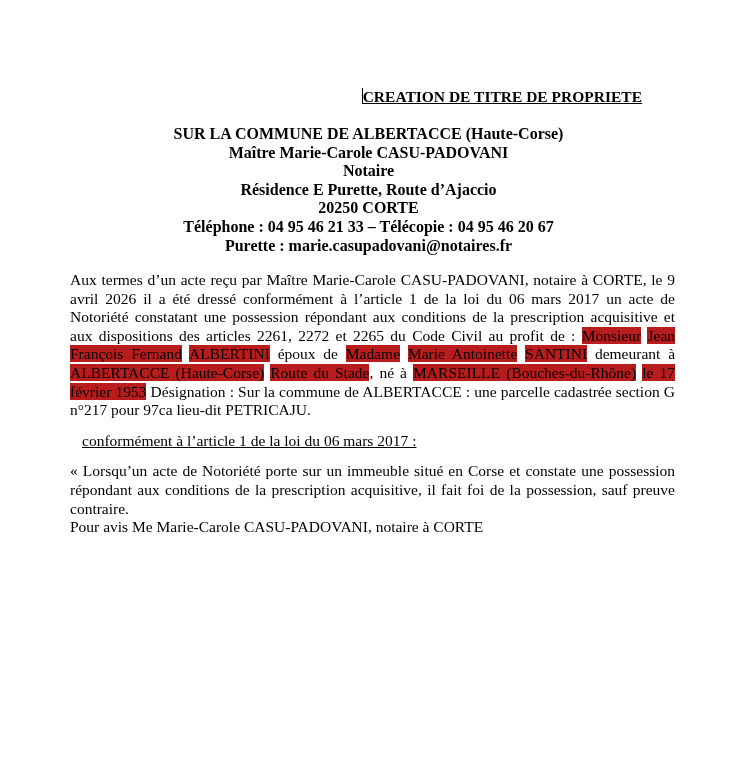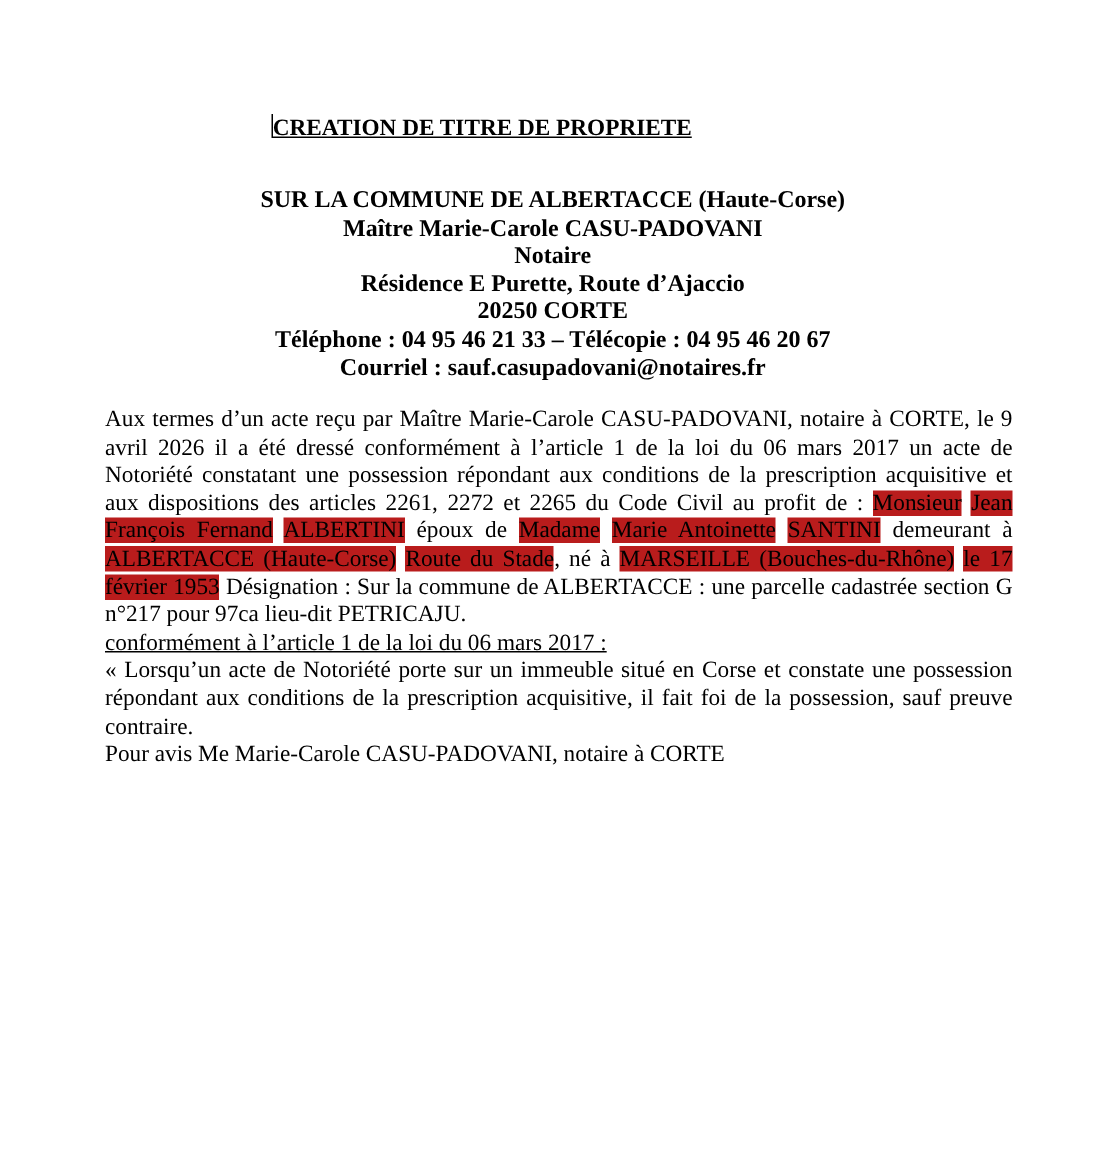--- a/index.html
+++ b/index.html
@@ -17,24 +17,24 @@
     }
     .page {
       position: absolute;
       left: 0; top: 0;
       width: 737px;
       height: 777px;
       background: #ffffff;
     }
     .title {
       position: absolute;
-      top: 76px;
+      top: 87px;
       left: 0;
       width: 642px;
-      text-align: center;
+      text-align: right;
       font-weight: bold;
       font-size: 15.5px;
       line-height: 19px;
     }
     .title-text {
       text-decoration: underline;
       position: relative;
     }
     .cursor {
       display: inline-block;
@@ -70,21 +70,21 @@
       text-align: justify;
       text-align-last: left;
       margin: 0;
     }
     .hl {
       background: #b91c1c;
     }
     .ul {
       text-decoration: underline;
       display: block;
-      margin: 0;
+      margin: 12px;
     }
     .quote {
       text-align: justify;
       margin: 0;
     }
     .quote.last-left {
       text-align-last: left;
     }
     .closing {
       margin: 0;
@@ -99,21 +99,21 @@
     <span class="title-text"><span class="cursor"></span><span>CREATION DE TITRE DE PROPRIETE</span></span>
   </div>
 
   <div class="header-block">
     <span class="header-line">SUR LA COMMUNE DE ALBERTACCE (Haute-Corse)</span>
     <span class="header-line">Maître Marie-Carole CASU-PADOVANI</span>
     <span class="header-line">Notaire</span>
     <span class="header-line">Résidence E Purette, Route d’Ajaccio</span>
     <span class="header-line">20250 CORTE</span>
     <span class="header-line">Téléphone : 04 95 46 21 33 – Télécopie : 04 95 46 20 67</span>
-    <span class="header-line">Courriel : sauf.casupadovani@notaires.fr</span>
+    <span class="header-line">Purette : marie.casupadovani@notaires.fr</span>
   </div>
 
   <div class="body-block">
     <p class="para"><span>Aux termes d’un acte reçu par Maître Marie-Carole CASU-PADOVANI, notaire à CORTE, le 9 avril 2026 il a été dressé conformément à l’article 1 de la loi du 06 mars 2017 un acte de Notoriété constatant une possession répondant aux conditions de la prescription acquisitive et aux dispositions des articles 2261, 2272 et 2265 du Code Civil au profit de : </span><span class="hl">Monsieur</span><span> </span><span class="hl">Jean François Fernand</span><span> </span><span class="hl">ALBERTINI</span><span> époux de </span><span class="hl">Madame</span><span> </span><span class="hl">Marie Antoinette</span><span> </span><span class="hl">SANTINI</span><span> demeurant à </span><span class="hl">ALBERTACCE (Haute-Corse)</span><span> </span><span class="hl">Route du Stade</span><span>, né à </span><span class="hl">MARSEILLE (Bouches-du-Rhône)</span><span> </span><span class="hl">le 17 février 1953</span><span> Désignation : Sur la commune de ALBERTACCE : une parcelle cadastrée section G n°217 pour 97ca lieu-dit PETRICAJU.</span></p>
     <span class="ul">conformément à l’article 1 de la loi du 06 mars 2017 :</span>
     <p class="quote">« Lorsqu’un acte de Notoriété porte sur un immeuble situé en Corse et constate une possession répondant aux conditions de la prescription acquisitive, il fait foi de la possession, sauf preuve contraire.</p>
     <p class="closing">Pour avis Me Marie-Carole CASU-PADOVANI, notaire à CORTE</p>
   </div>
 
 </div>

